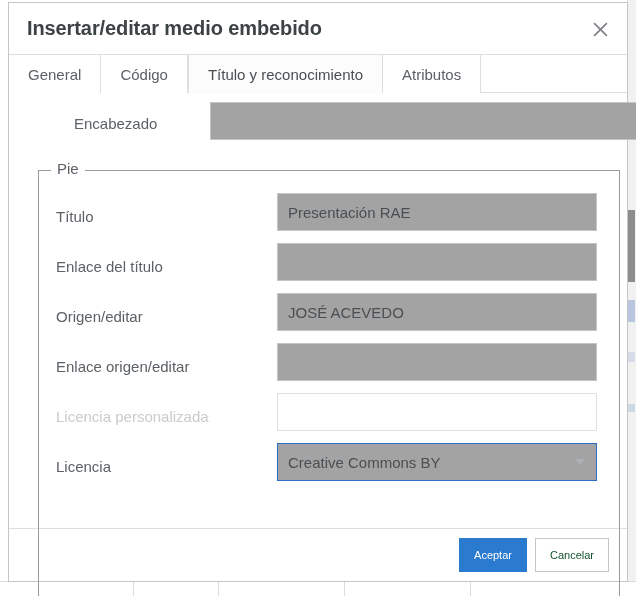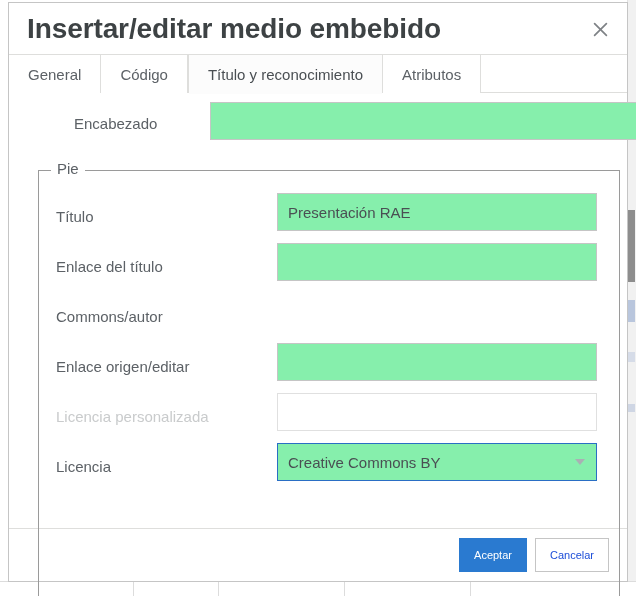--- a/index.html
+++ b/index.html
@@ -76,21 +76,21 @@
   .dialog-header {
     position: relative;
     height: 51px;
     flex: 0 0 51px;
     display: flex;
     align-items: center;
     box-sizing: border-box;
     padding: 0 12px 0 18px;
   }
   .dialog-title {
-    font-size: 28px;
+    font-size: 20px;
     font-weight: bold;
     color: #3d4244;
     letter-spacing: -0.1px;
     white-space: nowrap;
   }
   .close-button {
     position: absolute;
     right: 8px;
     top: 7px;
     width: 38px;
@@ -171,21 +171,21 @@
   .field-label {
     font-size: 15px;
     color: #5c6166;
     white-space: nowrap;
   }
   .field-label.disabled { color: #c9cbcc; }
 
   .text-input {
     box-sizing: border-box;
     height: 38px;
-    background: #86efac;
+    background: #a3a3a3;
     border: 1px solid #c5c5c5;
     font-family: "Liberation Sans", sans-serif;
     font-size: 15px;
     color: #4a4f53;
     padding: 0 10px;
     outline: none;
   }
   .text-input::placeholder { color: #b8bbbd; }
   .text-input.disabled {
     border-color: #e0e0e0;
@@ -303,21 +303,21 @@
     border-radius: 0;
     line-height: 32px;
   }
   .btn-primary {
     background: #2a7ad0;
     color: #ffffff;
     border: 1px solid #2a7ad0;
   }
   .btn-secondary {
     background: #ffffff;
-    color: #1d4ed8;
+    color: #14532d;
     border: 1px solid #c5c5c5;
   }
 </style>
 </head>
 <body>
 
 <div class="page-backdrop">
   <div class="backdrop-scroll-track">
     <div class="backdrop-scroll-thumb"></div>
   </div>
@@ -381,21 +381,24 @@
         </div>
 
         <div class="pie-row">
           <label class="field-label">Enlace del título</label>
           <div class="field-control">
             <input class="text-input" type="text" style="width: 100%;" value="">
           </div>
         </div>
 
         <div class="pie-row">
-          <label class="field-label">Commons/autor</label>
+          <label class="field-label">Origen/editar</label>
+          <div class="field-control">
+            <input class="text-input" type="text" style="width: 100%;" value="JOSÉ ACEVEDO">
+          </div>
         </div>
 
         <div class="pie-row">
           <label class="field-label">Enlace origen/editar</label>
           <div class="field-control">
             <input class="text-input" type="text" style="width: 100%;" value="">
           </div>
         </div>
 
         <div class="pie-row">

